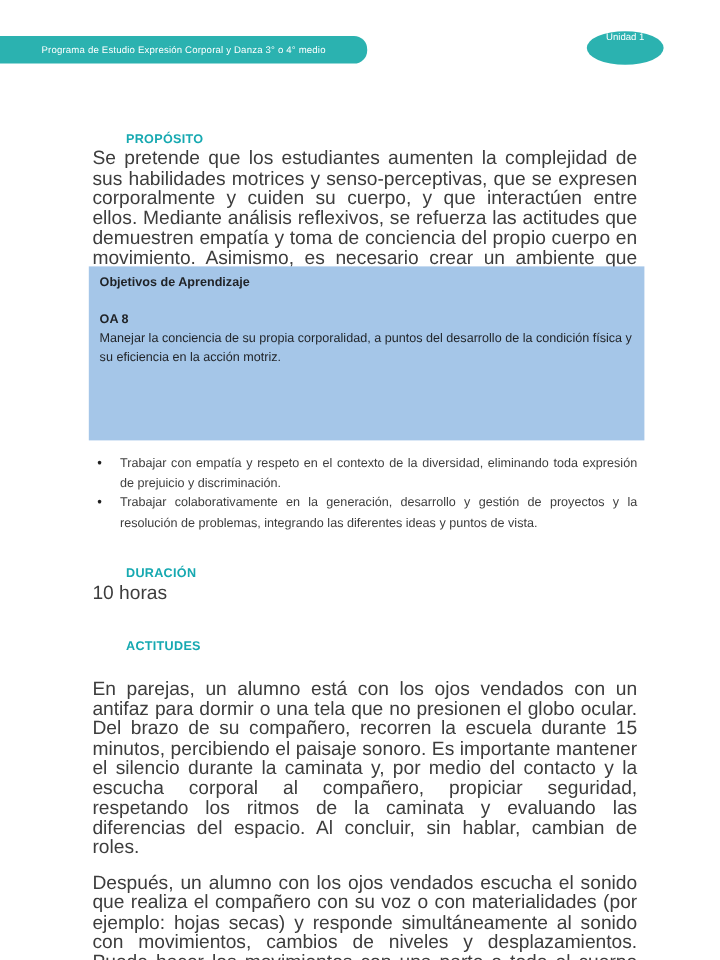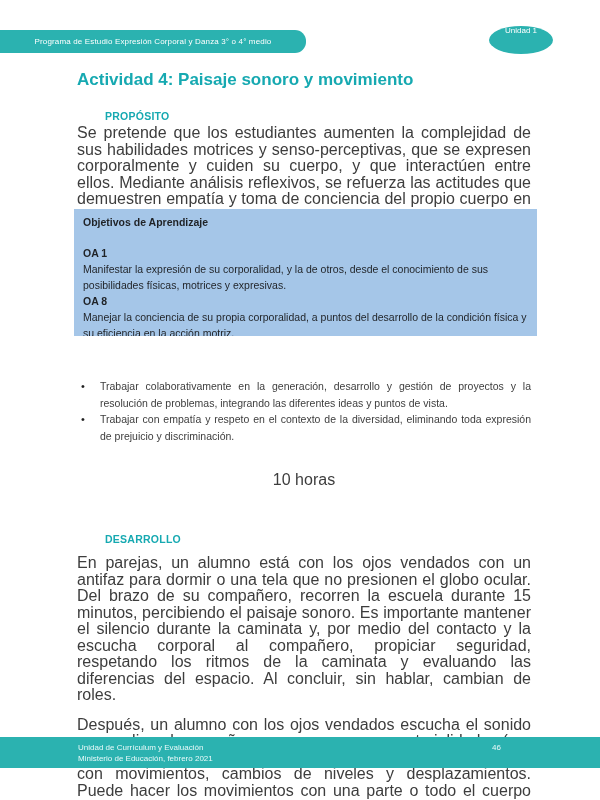--- a/index.html
+++ b/index.html
@@ -46,21 +46,21 @@
   }
   .body-text{
     font-size:16px;line-height:16.5px;color:var(--text-dark);
     text-align:justify;
   }
 
   .s-proposito{top:110px;}
 
   
   .oa-box{
-    position:absolute;left:74px;top:209px;width:463px;height:127px;
+    position:absolute;left:74px;top:222px;width:463px;height:145px;
     background:var(--box-blue);padding:7px 10px 6px 9px;overflow:hidden;
   }
   .oa-box-heading{
     font-size:10.5px;font-weight:bold;color:var(--box-text);
     margin-bottom:17px;
   }
   .oa-code{
     font-size:10.5px;font-weight:bold;color:var(--box-text);
     line-height:16px;
   }
@@ -75,24 +75,24 @@
     position:relative;padding-left:23px;
     font-size:10.5px;line-height:16.5px;color:var(--text-dark);
     text-align:justify;
   }
   .bullet-item::before{
     content:"\2022";position:absolute;left:4px;top:0;
     color:#1f1f1f;font-size:11px;
   }
 
   .s-duracion{top:472px;}
-  .s-duracion .body-text{text-align:center;}
+  .s-duracion .body-text{text-align:left;}
 
   .s-desarrollo{top:533px;}
-  .s-desarrollo .para-1{margin-top:10px;}
+  .s-desarrollo .para-1{margin-top:22px;}
   .s-desarrollo .para-2{margin-top:13px;}
 
   
   .footer-band{
     position:absolute;left:0;top:737px;width:600px;height:31px;
     background:var(--band-teal);color:#e9fafa;font-size:8px;
   }
   .footer-left{position:absolute;left:78px;top:5px;line-height:11px;}
   .footer-page{position:absolute;left:492px;top:6px;}
 </style>
@@ -102,57 +102,46 @@
 <div class="page">
 
   <div class="program-badge">
     <span>Programa de Estudio Expresión Corporal y Danza 3° o 4° medio</span>
   </div>
 
   <div class="unit-badge">
     <span>Unidad 1</span>
   </div>
 
-  <h1 class="doc-title">Actividad 4: Paisaje sonoro y movimiento</h1>
 
   <div class="section s-proposito">
     <div class="section-heading">PROPÓSITO</div>
     <p class="body-text">Se pretende que los estudiantes aumenten la complejidad de sus habilidades motrices y senso-perceptivas, que se expresen corporalmente y cuiden su cuerpo, y que interactúen entre ellos. Mediante análisis reflexivos, se refuerza las actitudes que demuestren empatía y toma de conciencia del propio cuerpo en movimiento. Asimismo, es necesario crear un ambiente que promueva la participación y el respeto por las singularidades motrices, expresivas y creativas de cada uno.</p>
   </div>
 
   <div class="oa-box">
     <div class="oa-box-heading">Objetivos de Aprendizaje</div>
     <div class="oa-item">
-      <div class="oa-code">OA 1</div>
-      <p class="oa-text">Manifestar la expresión de su corporalidad, y la de otros, desde el conocimiento de sus posibilidades físicas, motrices y expresivas.</p>
-    </div>
-    <div class="oa-item">
       <div class="oa-code">OA 8</div>
       <p class="oa-text">Manejar la conciencia de su propia corporalidad, a puntos del desarrollo de la condición física y su eficiencia en la acción motriz.</p>
     </div>
   </div>
 
   <div class="section s-actitudes">
     <ul class="bullet-list">
+      <li class="bullet-item">Trabajar con empatía y respeto en el contexto de la diversidad, eliminando toda expresión de prejuicio y discriminación.</li>
       <li class="bullet-item">Trabajar colaborativamente en la generación, desarrollo y gestión de proyectos y la resolución de problemas, integrando las diferentes ideas y puntos de vista.</li>
-      <li class="bullet-item">Trabajar con empatía y respeto en el contexto de la diversidad, eliminando toda expresión de prejuicio y discriminación.</li>
     </ul>
   </div>
 
   <div class="section s-duracion">
+    <div class="section-heading">DURACIÓN</div>
     <p class="body-text">10 horas</p>
   </div>
 
   <div class="section s-desarrollo">
-    <div class="section-heading">DESARROLLO</div>
+    <div class="section-heading">ACTITUDES</div>
     <p class="body-text para-1">En parejas, un alumno está con los ojos vendados con un antifaz para dormir o una tela que no presionen el globo ocular. Del brazo de su compañero, recorren la escuela durante 15 minutos, percibiendo el paisaje sonoro. Es importante mantener el silencio durante la caminata y, por medio del contacto y la escucha corporal al compañero, propiciar seguridad, respetando los ritmos de la caminata y evaluando las diferencias del espacio. Al concluir, sin hablar, cambian de roles.</p>
     <p class="body-text para-2">Después, un alumno con los ojos vendados escucha el sonido que realiza el compañero con su voz o con materialidades (por ejemplo: hojas secas) y responde simultáneamente al sonido con movimientos, cambios de niveles y desplazamientos. Puede hacer los movimientos con una parte o todo el cuerpo simultáneamente, siempre en la dirección del sonido. El compañero que hace los sonidos comienza cerca y después varía las distancias. Luego cambian de roles.</p>
   </div>
 
-  <div class="footer-band">
-    <div class="footer-left">
-      <div>Unidad de Currículum y Evaluación</div>
-      <div>Ministerio de Educación, febrero 2021</div>
-    </div>
-    <div class="footer-page">46</div>
-  </div>
 
 </div>
 
 </body></html>

